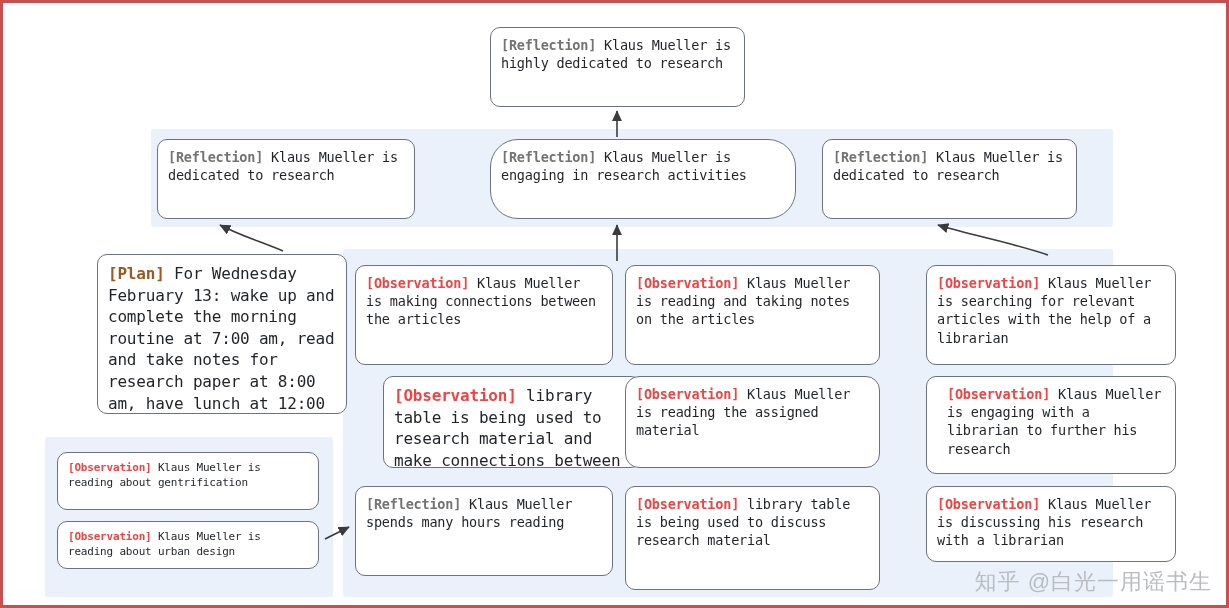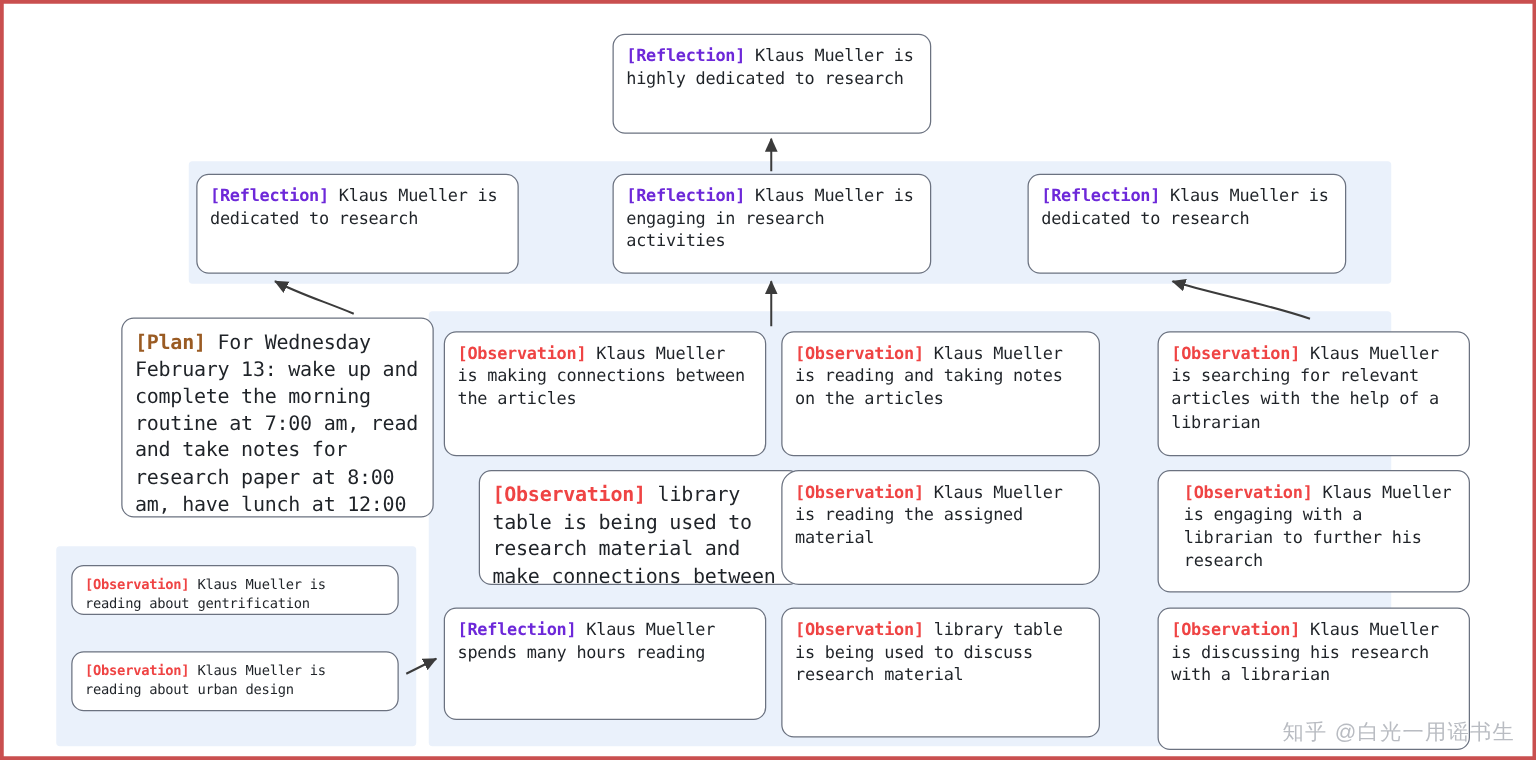--- a/index.html
+++ b/index.html
@@ -28,39 +28,39 @@
     background: #ffffff;
     border: 1.6px solid #6b7280;
     border-radius: 10px;
     padding: 8px 10px;
     color: #1f2328;
     line-height: 1.35;
     letter-spacing: -0.2px;
     overflow: hidden;
   }
   .tag { font-weight: bold; }
-  .tag-reflection { color: #6d28d9; }
+  .tag-reflection { color: #737373; }
   .tag-observation { color: #ef4444; }
   .tag-plan { color: #9a5b23; }
   .t13 { font-size: 13.5px; }
   .t11 { font-size: 11px; }
   .t105 { font-size: 16px; margin-left: 28px; }
   svg.links {
     position: absolute;
     left: 0; top: 0;
     width: 1229px;
     height: 608px;
     pointer-events: none;
   }
   .watermark {
     position: absolute;
     right: 14px;
     bottom: 8px;
     font-family: "Liberation Sans", sans-serif;
-    font-size: 17px;
+    font-size: 22px;
     color: #b9bcc2;
     white-space: nowrap;
     letter-spacing: 1px;
   }
 </style>
 </head>
 <body>
 
 <div id="canvas">
 
@@ -81,30 +81,30 @@
       <path d="M614,258 L614,222"></path>
       <path d="M280,248 C256,238 236,232 217,222"></path>
       <path d="M1045,252 C1010,240 967,232 935,222"></path>
       <path d="M322,536 L346,524"></path>
     </g>
   </svg>
 
   <div id="nodes">
       <div class="node t13" style="left: 487px; top: 24px; width: 255px; height: 80px;"><span class="tag tag-reflection">[Reflection]</span> <span>Klaus Mueller is highly dedicated to research</span></div>
       <div class="node t13" style="left: 154px; top: 136px; width: 258px; height: 80px;"><span class="tag tag-reflection">[Reflection]</span> <span>Klaus Mueller is dedicated to research</span></div>
-      <div class="node t13" style="left: 487px; top: 136px; width: 255px; height: 80px;"><span class="tag tag-reflection">[Reflection]</span> <span>Klaus Mueller is engaging in research activities</span></div>
+      <div class="node t13" style="left: 487px; top: 136px; width: 306px; height: 80px; border-radius: 28px;"><span class="tag tag-reflection">[Reflection]</span> <span>Klaus Mueller is engaging in research activities</span></div>
       <div class="node t13" style="left: 819px; top: 136px; width: 255px; height: 80px;"><span class="tag tag-reflection">[Reflection]</span> <span>Klaus Mueller is dedicated to research</span></div>
       <div class="node t105" style="left: 66px; top: 251px; width: 250px; height: 160px;"><span class="tag tag-plan">[Plan]</span> <span>For Wednesday February 13: wake up and complete the morning routine at 7:00 am, read and take notes for research paper at 8:00 am, have lunch at 12:00 pm, write down ideas or brainstorm potential solutions at 1:00 pm, [...]</span></div>
-      <div class="node t11" style="left: 54px; top: 449px; width: 262px; height: 40px;"><span class="tag tag-observation">[Observation]</span> <span>Klaus Mueller is reading about gentrification</span></div>
+      <div class="node t11" style="left: 54px; top: 449px; width: 262px; height: 58px;"><span class="tag tag-observation">[Observation]</span> <span>Klaus Mueller is reading about gentrification</span></div>
       <div class="node t11" style="left: 54px; top: 518px; width: 262px; height: 48px;"><span class="tag tag-observation">[Observation]</span> <span>Klaus Mueller is reading about urban design</span></div>
       <div class="node t13" style="left: 352px; top: 262px; width: 258px; height: 100px;"><span class="tag tag-observation">[Observation]</span> <span>Klaus Mueller is making connections between the articles</span></div>
       <div class="node t105" style="left: 352px; top: 373px; width: 258px; height: 92px;"><span class="tag tag-observation">[Observation]</span> <span>library table is being used to research material and make connections between the articles</span></div>
       <div class="node t13" style="left: 352px; top: 483px; width: 258px; height: 90px;"><span class="tag tag-reflection">[Reflection]</span> <span>Klaus Mueller spends many hours reading</span></div>
       <div class="node t13" style="left: 622px; top: 262px; width: 255px; height: 100px;"><span class="tag tag-observation">[Observation]</span> <span>Klaus Mueller is reading and taking notes on the articles</span></div>
       <div class="node t13" style="left: 622px; top: 373px; width: 255px; height: 92px; border-radius: 14px;"><span class="tag tag-observation">[Observation]</span> <span>Klaus Mueller is reading the assigned material</span></div>
       <div class="node t13" style="left: 622px; top: 483px; width: 255px; height: 104px;"><span class="tag tag-observation">[Observation]</span> <span>library table is being used to discuss research material</span></div>
       <div class="node t13" style="left: 923px; top: 262px; width: 250px; height: 100px;"><span class="tag tag-observation">[Observation]</span> <span>Klaus Mueller is searching for relevant articles with the help of a librarian</span></div>
       <div class="node t13" style="left: 923px; top: 373px; width: 250px; height: 98px; padding-left: 20px;"><span class="tag tag-observation">[Observation]</span> <span>Klaus Mueller is engaging with a librarian to further his research</span></div>
-      <div class="node t13" style="left: 923px; top: 483px; width: 250px; height: 114px;"><span class="tag tag-observation">[Observation]</span> <span>Klaus Mueller is discussing his research with a librarian</span></div>
+      <div class="node t13" style="left: 923px; top: 483px; width: 250px; height: 76px;"><span class="tag tag-observation">[Observation]</span> <span>Klaus Mueller is discussing his research with a librarian</span></div>
     </div>
 
   <div class="watermark">知乎 @白光一用谣书生</div>
 </div>
 
 </body></html>

